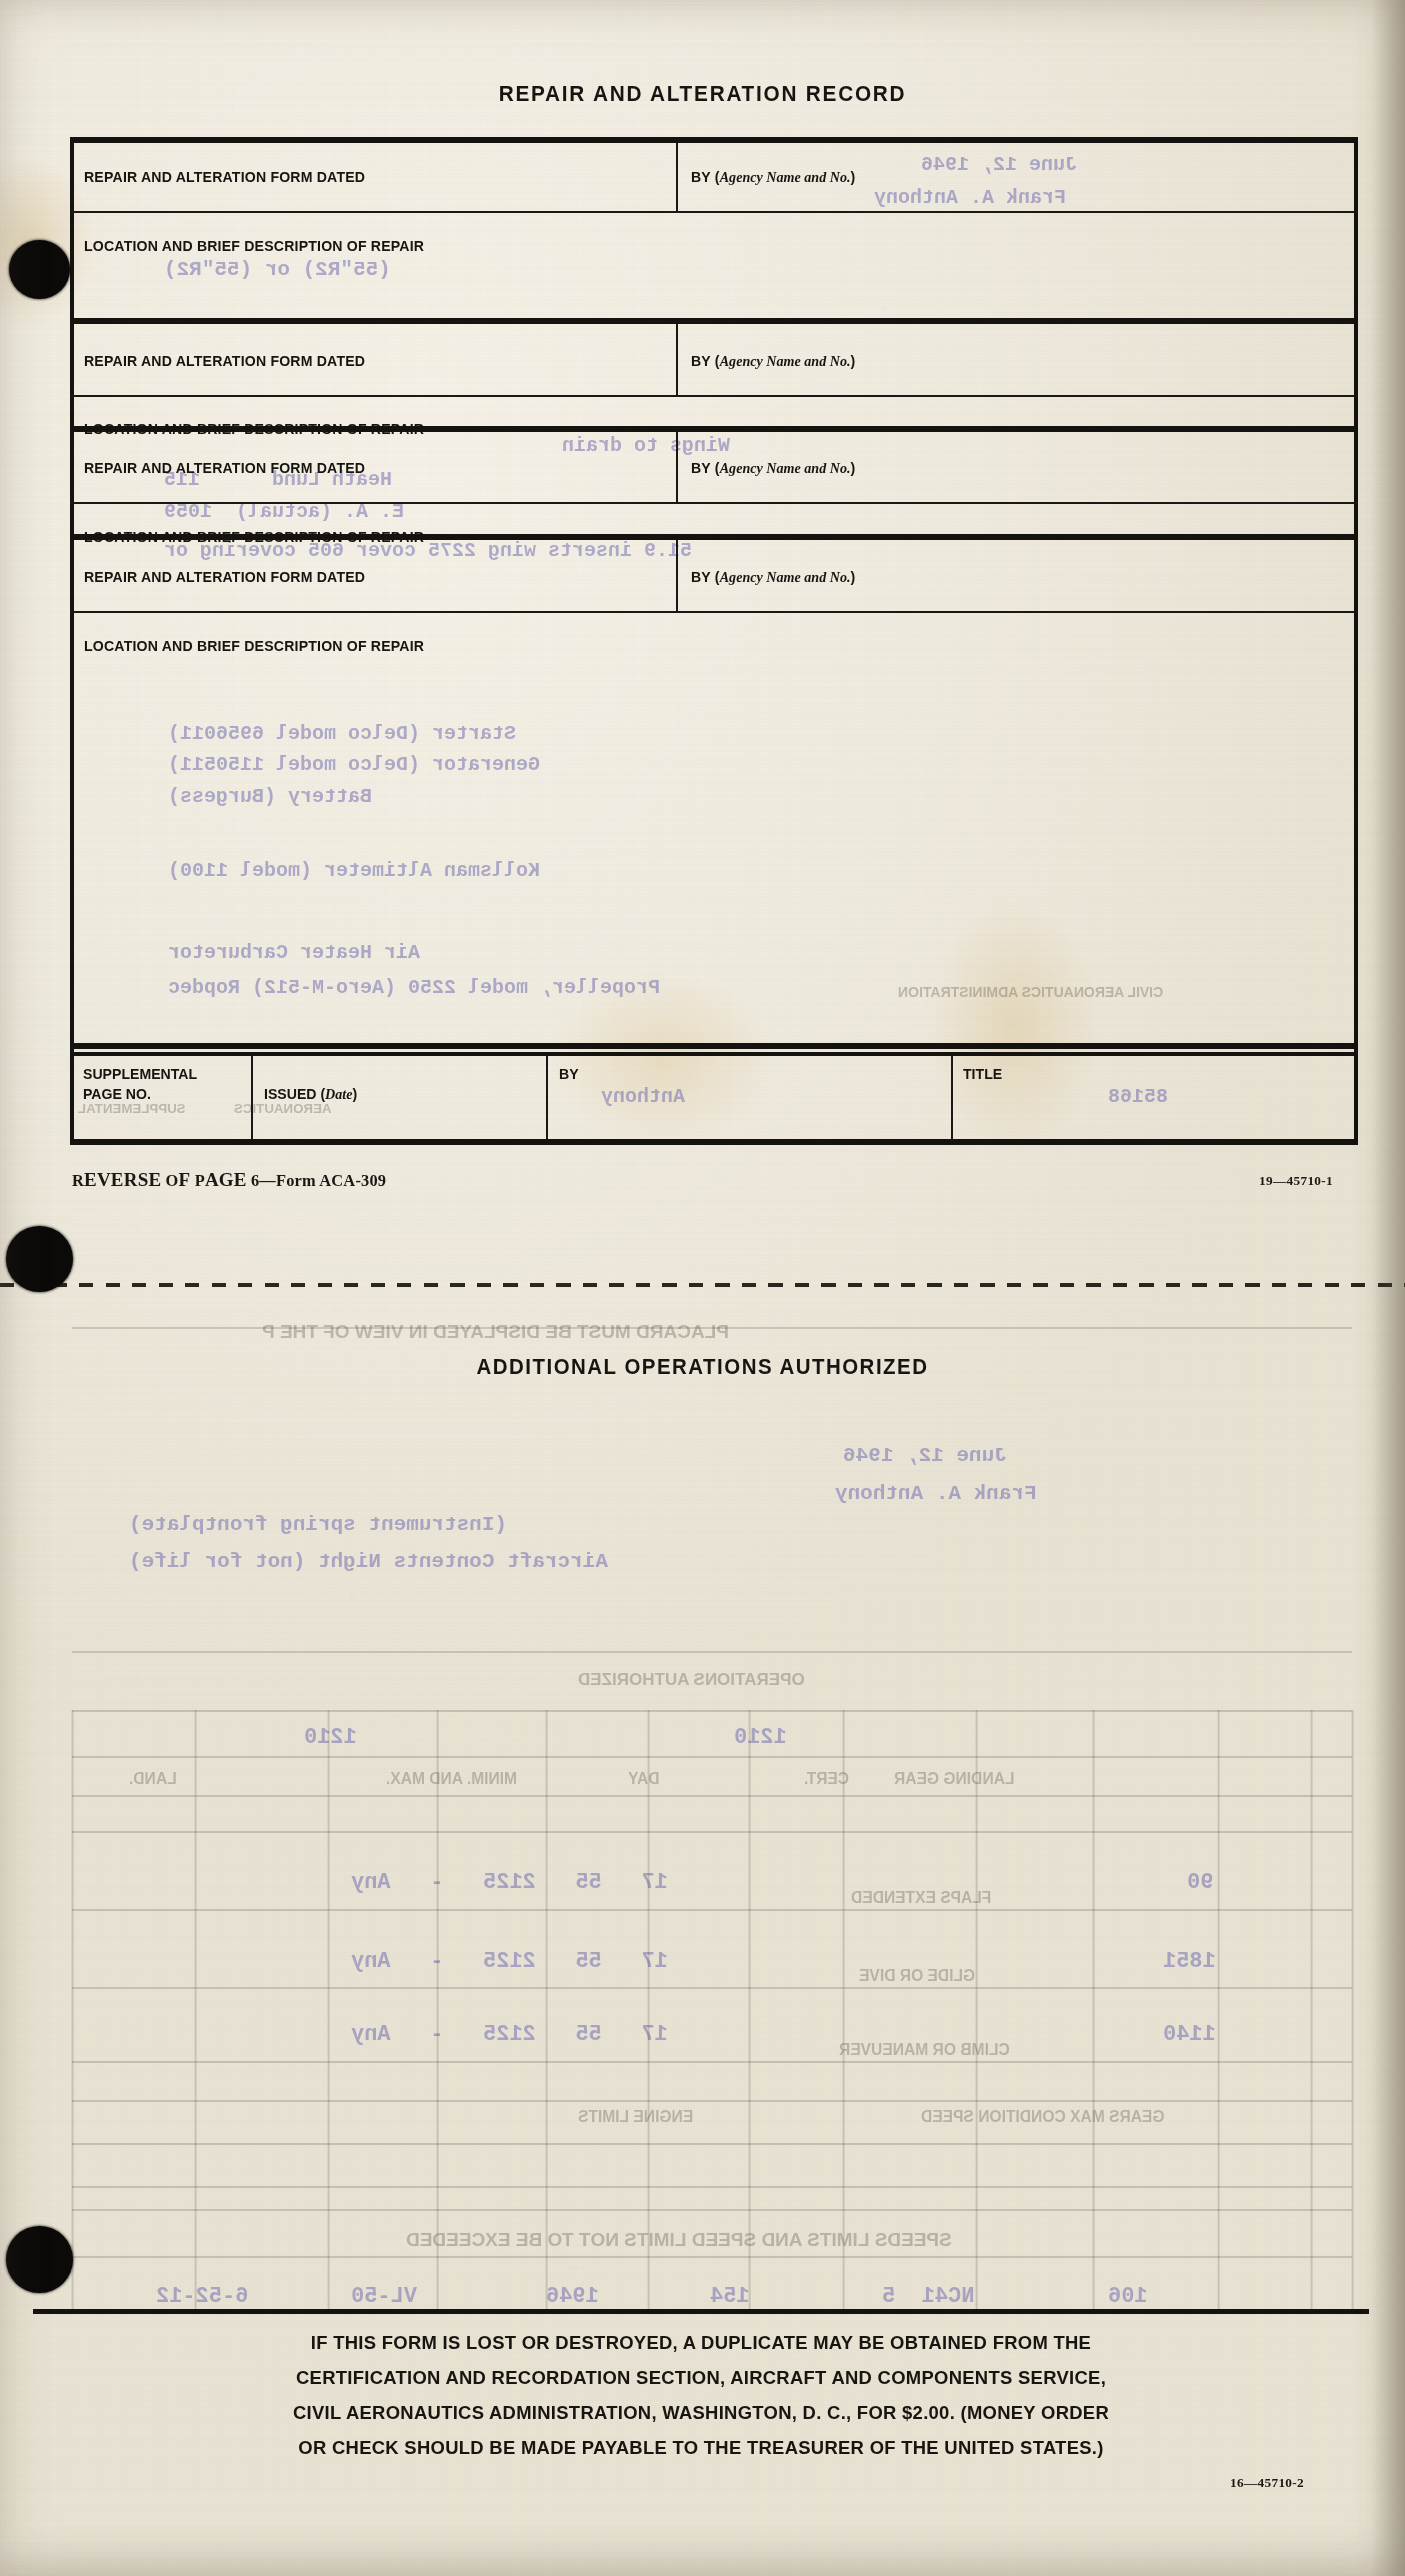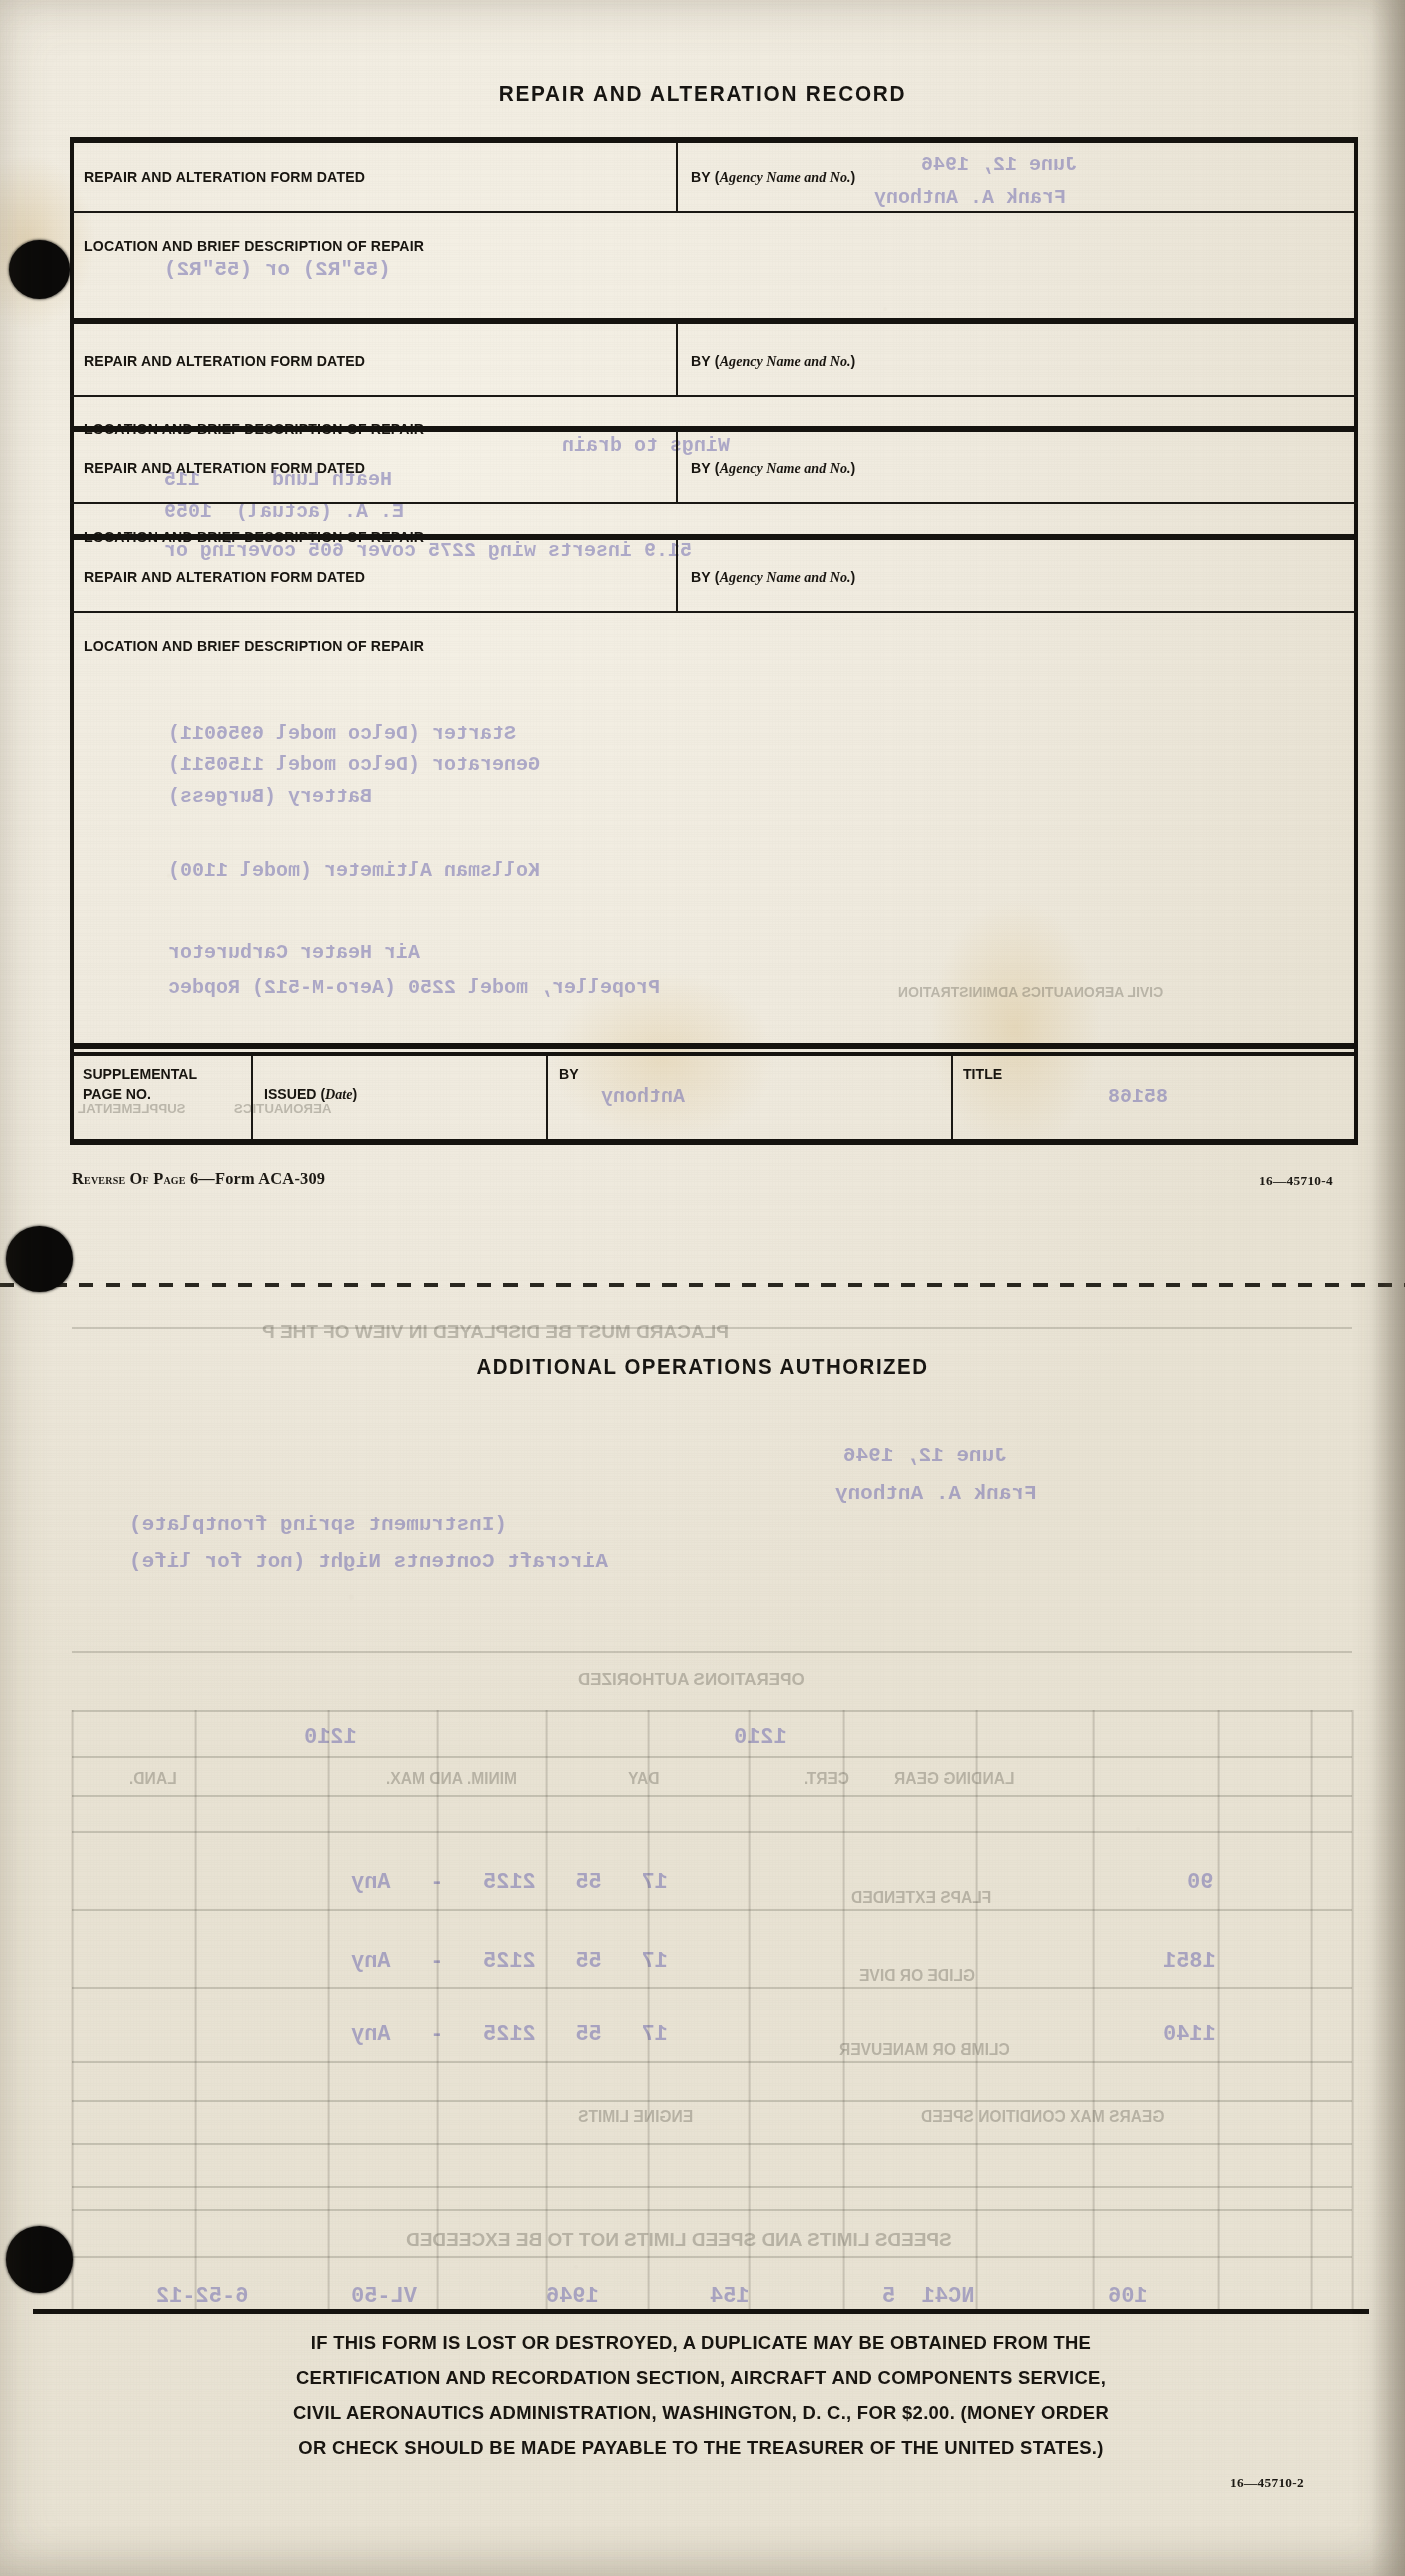--- a/index.html
+++ b/index.html
@@ -147,21 +147,21 @@
 
   .footnote-left {
     position: absolute;
     left: 72px; top: 1169px;
     font-family: "Liberation Serif", serif;
     font-size: 16.4px;
     font-weight: 700;
     color: #1c1914;
     letter-spacing: 0.2px;
   }
-  .footnote-left .sc { font-size: 10px; }
+  .footnote-left .sc { font-size: 19px; }
   .footnote-right {
     position: absolute;
     right: 72px; top: 1173px;
     font-family: "Liberation Serif", serif;
     font-size: 13.3px;
     font-weight: 700;
     color: #1c1914;
     letter-spacing: 0.3px;
   }
 
@@ -390,21 +390,21 @@
     <div class="supp-label" style="left:893px; top:927px">TITLE</div>
 
     <div class="rowline th" style="top:1002px; height:6.2px"></div>
   </div>
 
   <div class="footnote-left">
     <span>R</span><span class="sc">EVERSE</span>
     <span>O</span><span class="sc">F</span>
     <span>P</span><span class="sc">AGE</span><span> 6—Form ACA-309</span>
   </div>
-  <div class="footnote-right">16—45710-4</div>
+  <div class="footnote-right">19—45710-1</div>
 
   <div class="dash-sep"></div>
 
   <div class="sheet2-title">ADDITIONAL OPERATIONS AUTHORIZED</div>
 
   <div class="disclaimer-rule"></div>
   <div class="disclaimer" id="disclaimer">
       <div>IF THIS FORM IS LOST OR DESTROYED, A DUPLICATE  MAY BE OBTAINED FROM THE</div>
       <div>CERTIFICATION AND RECORDATION SECTION, AIRCRAFT AND COMPONENTS SERVICE,</div>
       <div>CIVIL AERONAUTICS ADMINISTRATION, WASHINGTON, D. C., FOR $2.00.  (MONEY ORDER</div>

